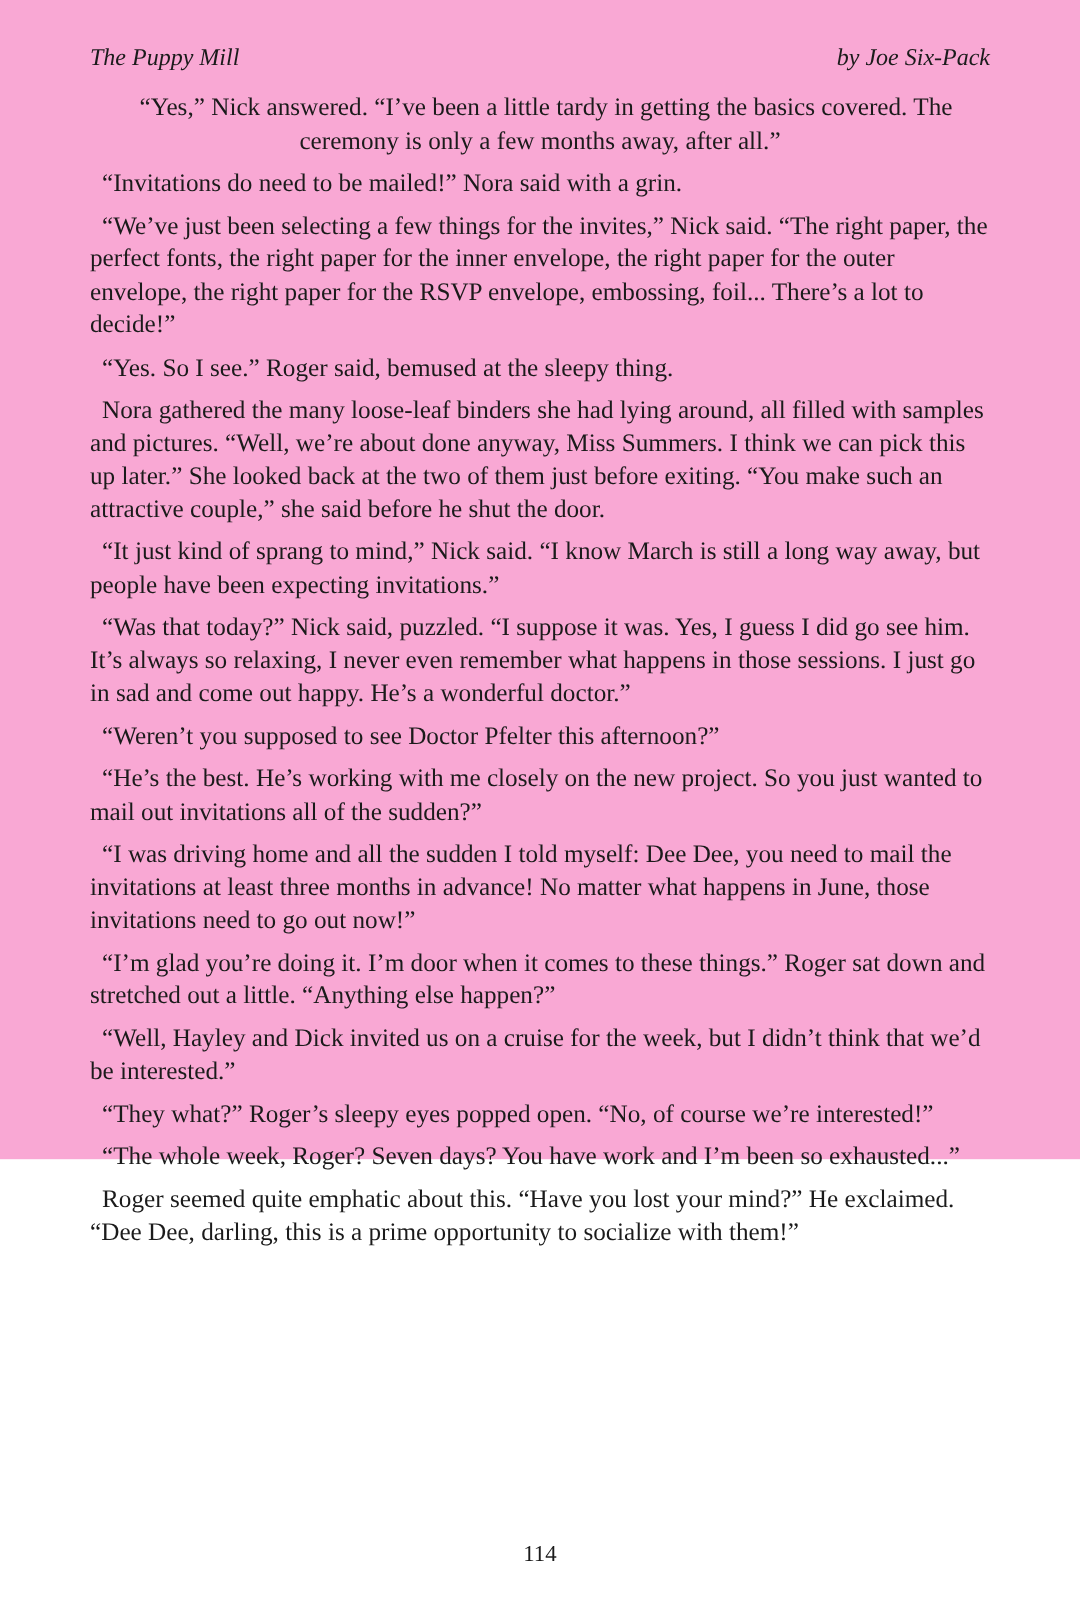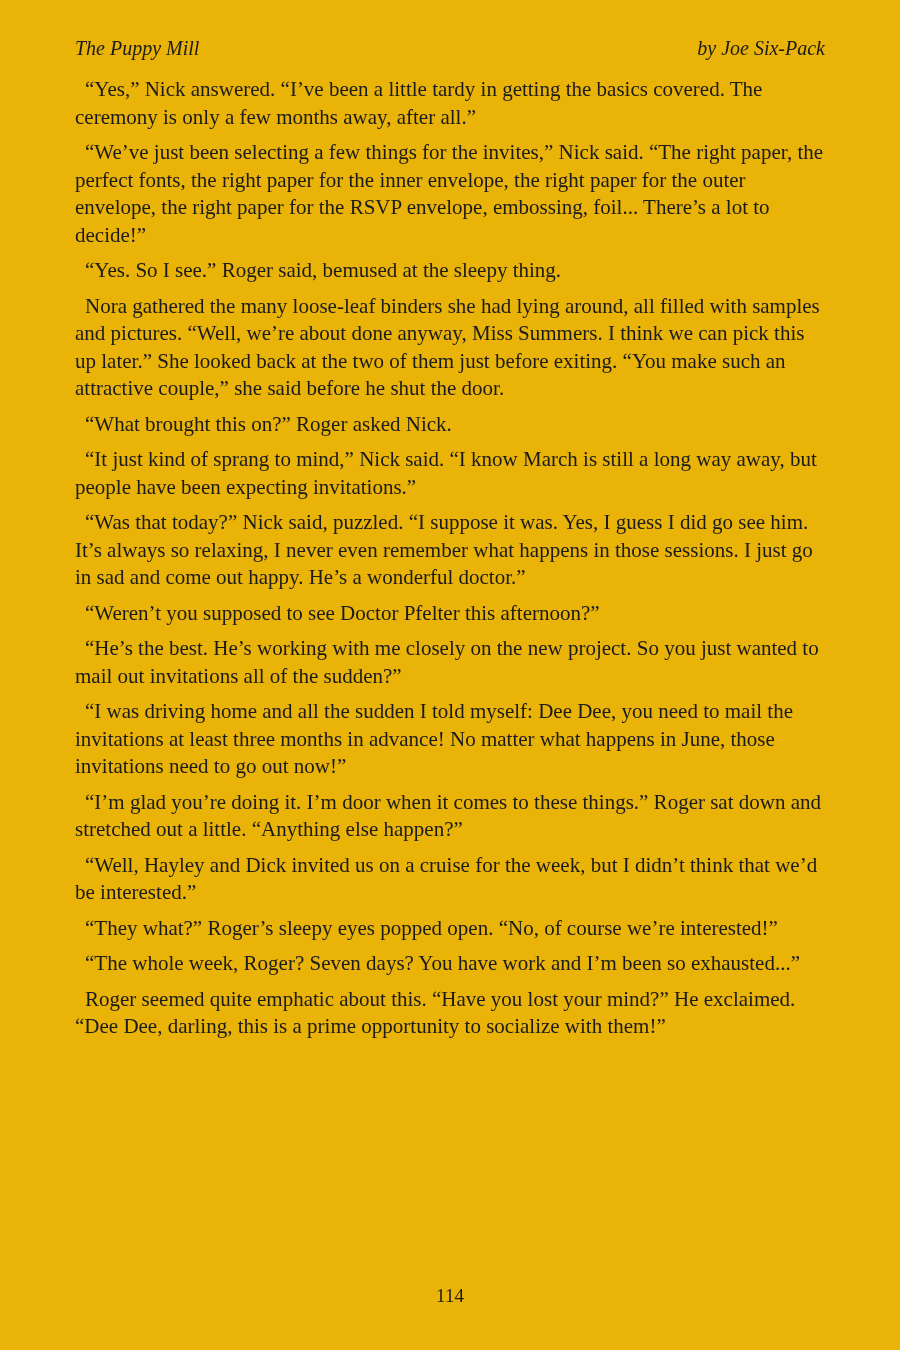--- a/index.html
+++ b/index.html
@@ -10,24 +10,24 @@
   body {
     width: 900px;
     height: 1350px;
     font-family: "Liberation Serif", serif;
     color: #1b1b1b;
     overflow: hidden;
   }
   .page {
     position: relative;
     width: 900px;
-    height: 1350px;
+    height: 966px;
     box-sizing: border-box;
     padding: 36px 75px 0 75px;
-    background: #eab308;
+    background: #f9a8d4;
   }
   .page-header {
     display: flex;
     justify-content: space-between;
     align-items: baseline;
     font-style: italic;
     font-size: 20px;
     line-height: 24px;
     margin-bottom: 12px;
   }
@@ -38,20 +38,21 @@
     hyphens: manual;
     -webkit-hyphens: manual;
   }
   .page-body .para {
     margin: 8px 0 0 0;
     text-indent: 10px;
     overflow-wrap: break-word;
   }
   .page-body .para:first-child {
     margin-top: 16px;
+    text-align: center;
   }
   .page-footer {
     position: absolute;
     left: 0;
     top: 1284px;
     width: 900px;
     text-align: center;
     font-size: 19px;
     line-height: 24px;
   }
@@ -60,24 +61,24 @@
 <body>
 
 <div class="page">
   <header class="page-header">
     <span class="book-title">The Puppy Mill</span>
     <span class="book-author">by Joe Six-Pack</span>
   </header>
 
   <main class="page-body">
       <p class="para">“Yes,” Nick answered. “I’ve been a little tardy in getting the basics covered. The ceremony is only a few months away, after all.”</p>
+      <p class="para">“Invitations do need to be mailed!” Nora said with a grin.</p>
       <p class="para">“We’ve just been selecting a few things for the invites,” Nick said. “The right paper, the perfect fonts, the right paper for the inner envelope, the right paper for the outer envelope, the right paper for the RSVP envelope, embossing, foil... There’s a lot to decide!”</p>
       <p class="para">“Yes. So I see.” Roger said, bemused at the sleepy thing.</p>
       <p class="para">Nora gathered the many loose-leaf binders she had lying around, all filled with samples and pictures. “Well, we’re about done anyway, Miss Summers. I think we can pick this up later.” She looked back at the two of them just before exit­ing. “You make such an attractive couple,” she said before he shut the door.</p>
-      <p class="para">“What brought this on?” Roger asked Nick.</p>
       <p class="para">“It just kind of sprang to mind,” Nick said. “I know March is still a long way away, but people have been expecting invitations.”</p>
       <p class="para">“Was that today?” Nick said, puzzled. “I suppose it was. Yes, I guess I did go see him. It’s always so relaxing, I never even remember what happens in those sessions. I just go in sad and come out happy. He’s a wonderful doctor.”</p>
       <p class="para">“Weren’t you supposed to see Doctor Pfelter this afternoon?”</p>
       <p class="para">“He’s the best. He’s working with me closely on the new project. So you just wanted to mail out invitations all of the sudden?”</p>
       <p class="para">“I was driving home and all the sudden I told myself: Dee Dee, you need to mail the invitations at least three months in advance! No matter what happens in June, those invitations need to go out now!”</p>
       <p class="para">“I’m glad you’re doing it. I’m door when it comes to these things.” Roger sat down and stretched out a little. “Anything else happen?”</p>
       <p class="para">“Well, Hayley and Dick invited us on a cruise for the week, but I didn’t think that we’d be interested.”</p>
       <p class="para">“They what?” Roger’s sleepy eyes popped open. “No, of course we’re interest­ed!”</p>
       <p class="para">“The whole week, Roger? Seven days? You have work and I’m been so ex­hausted...”</p>
       <p class="para">Roger seemed quite emphatic about this. “Have you lost your mind?” He ex­claimed. “Dee Dee, darling, this is a prime opportunity to socialize with them!”</p>

